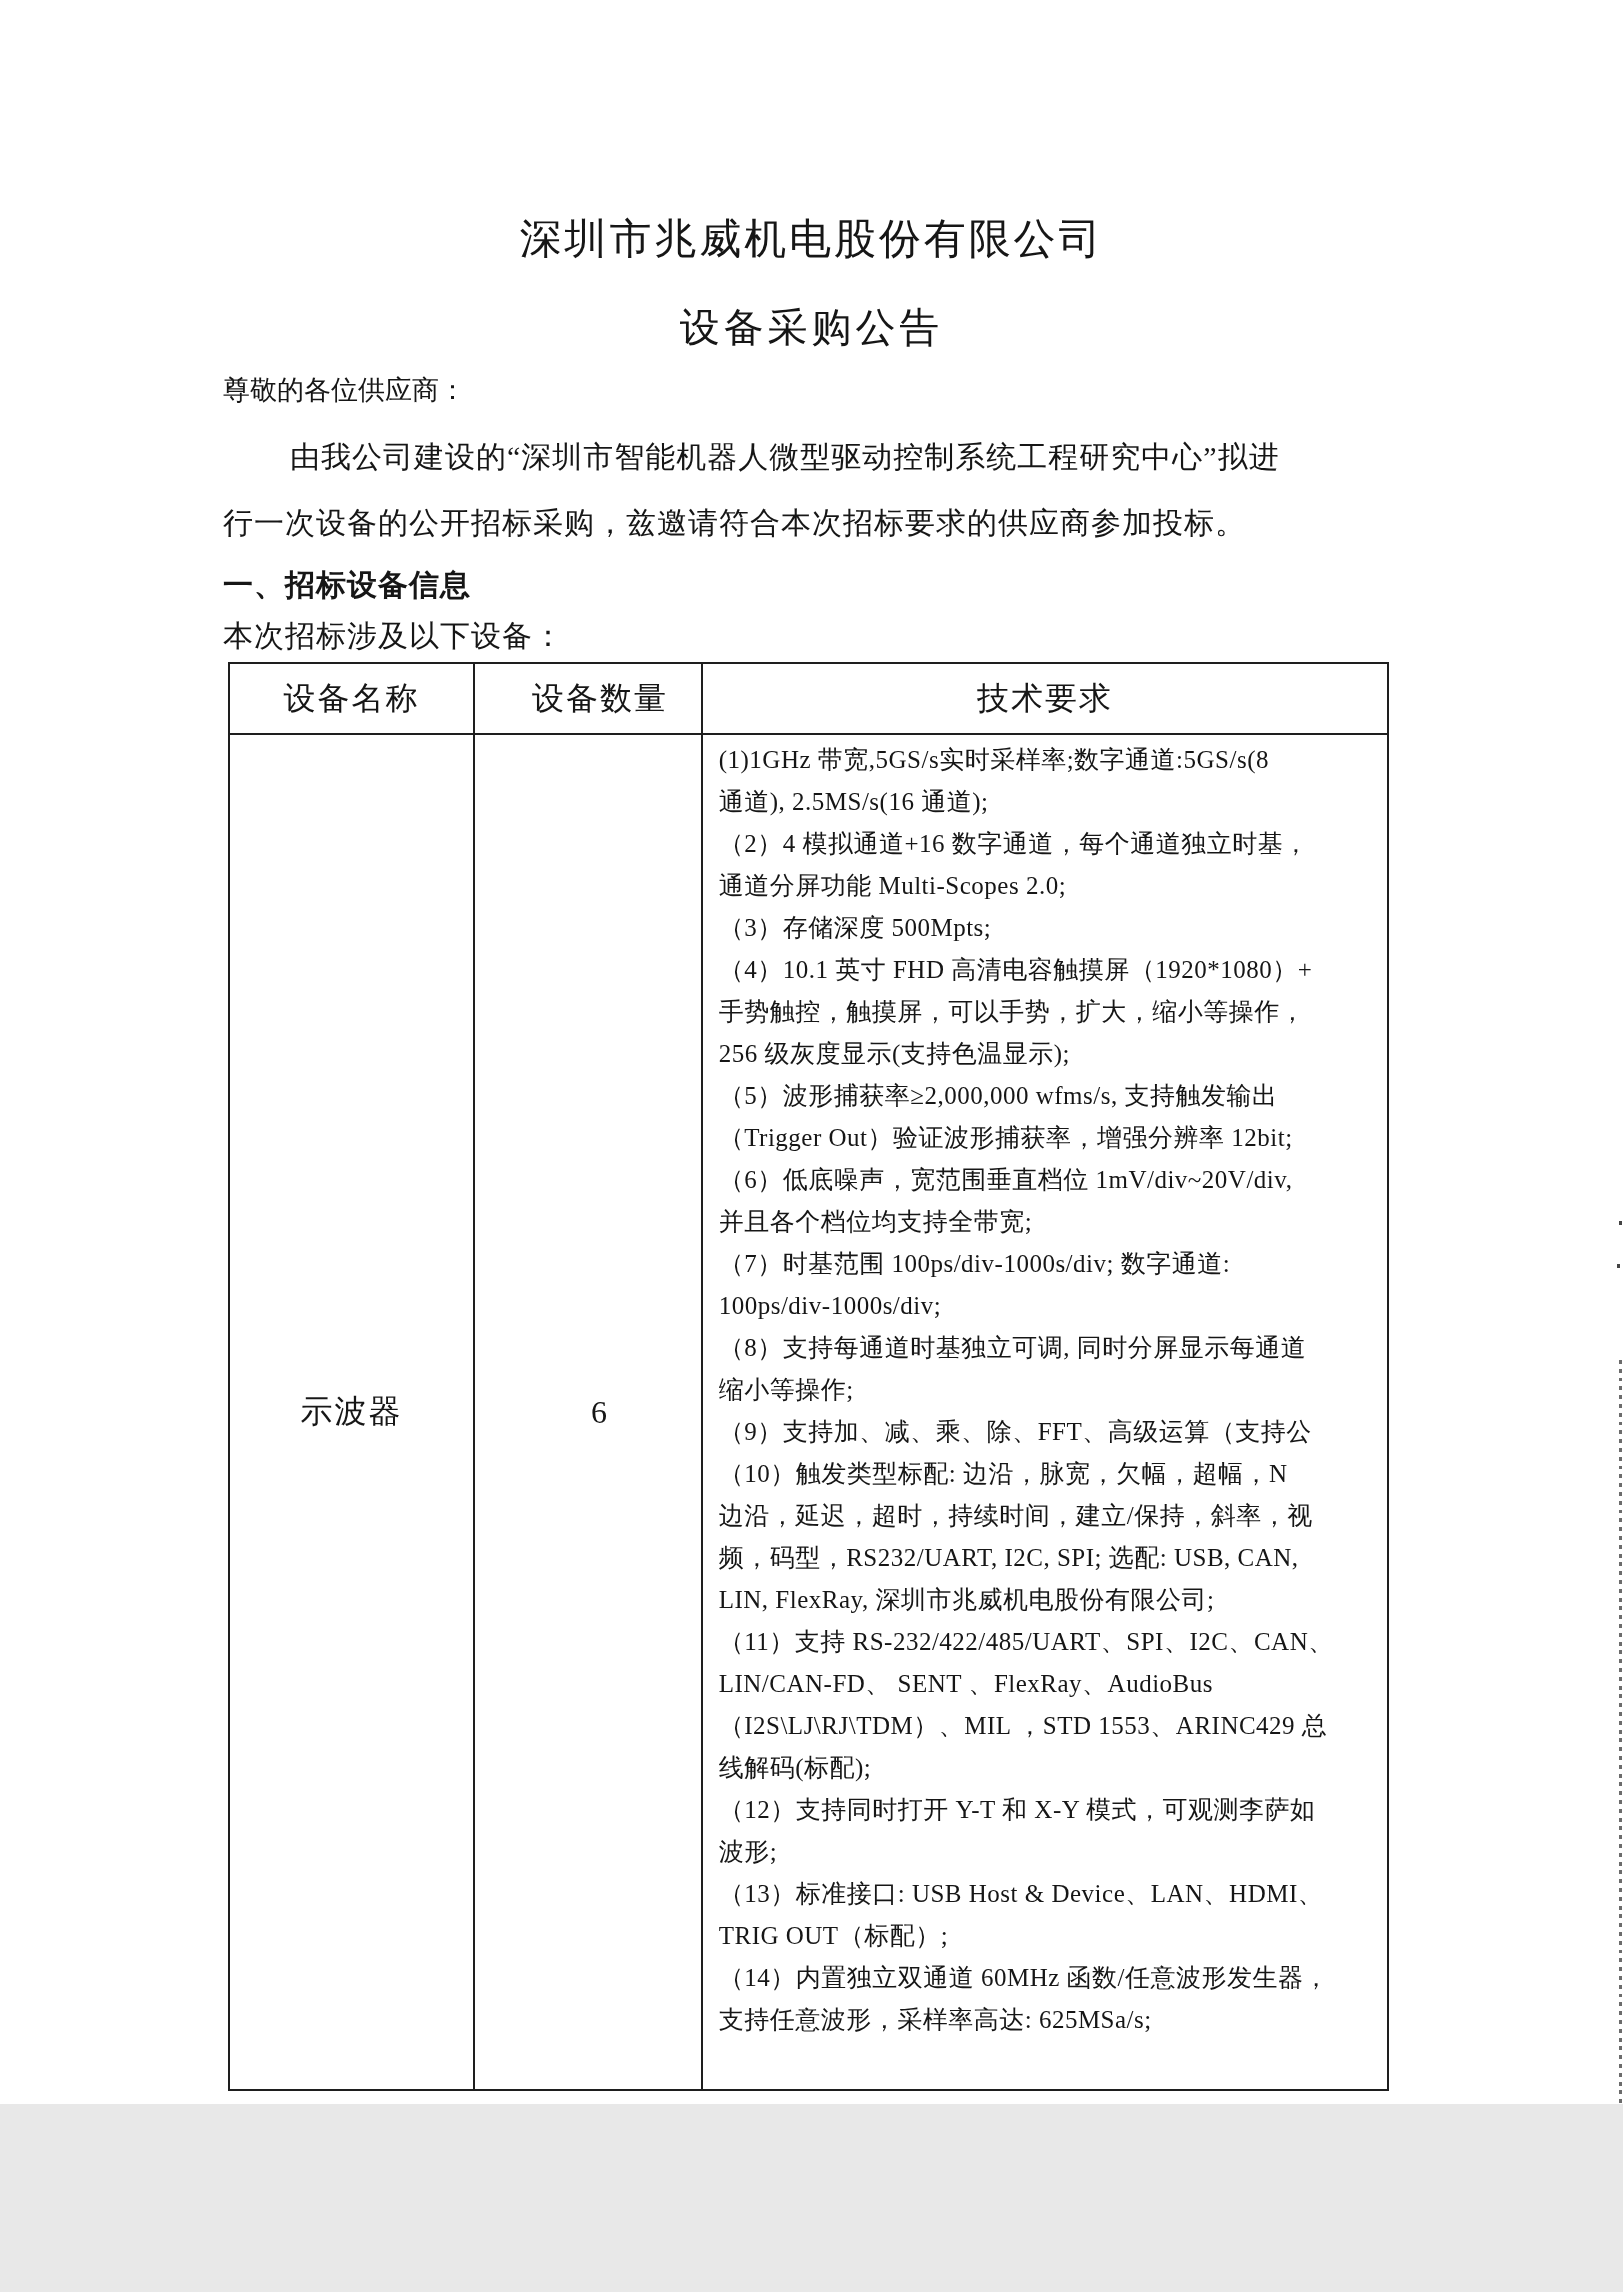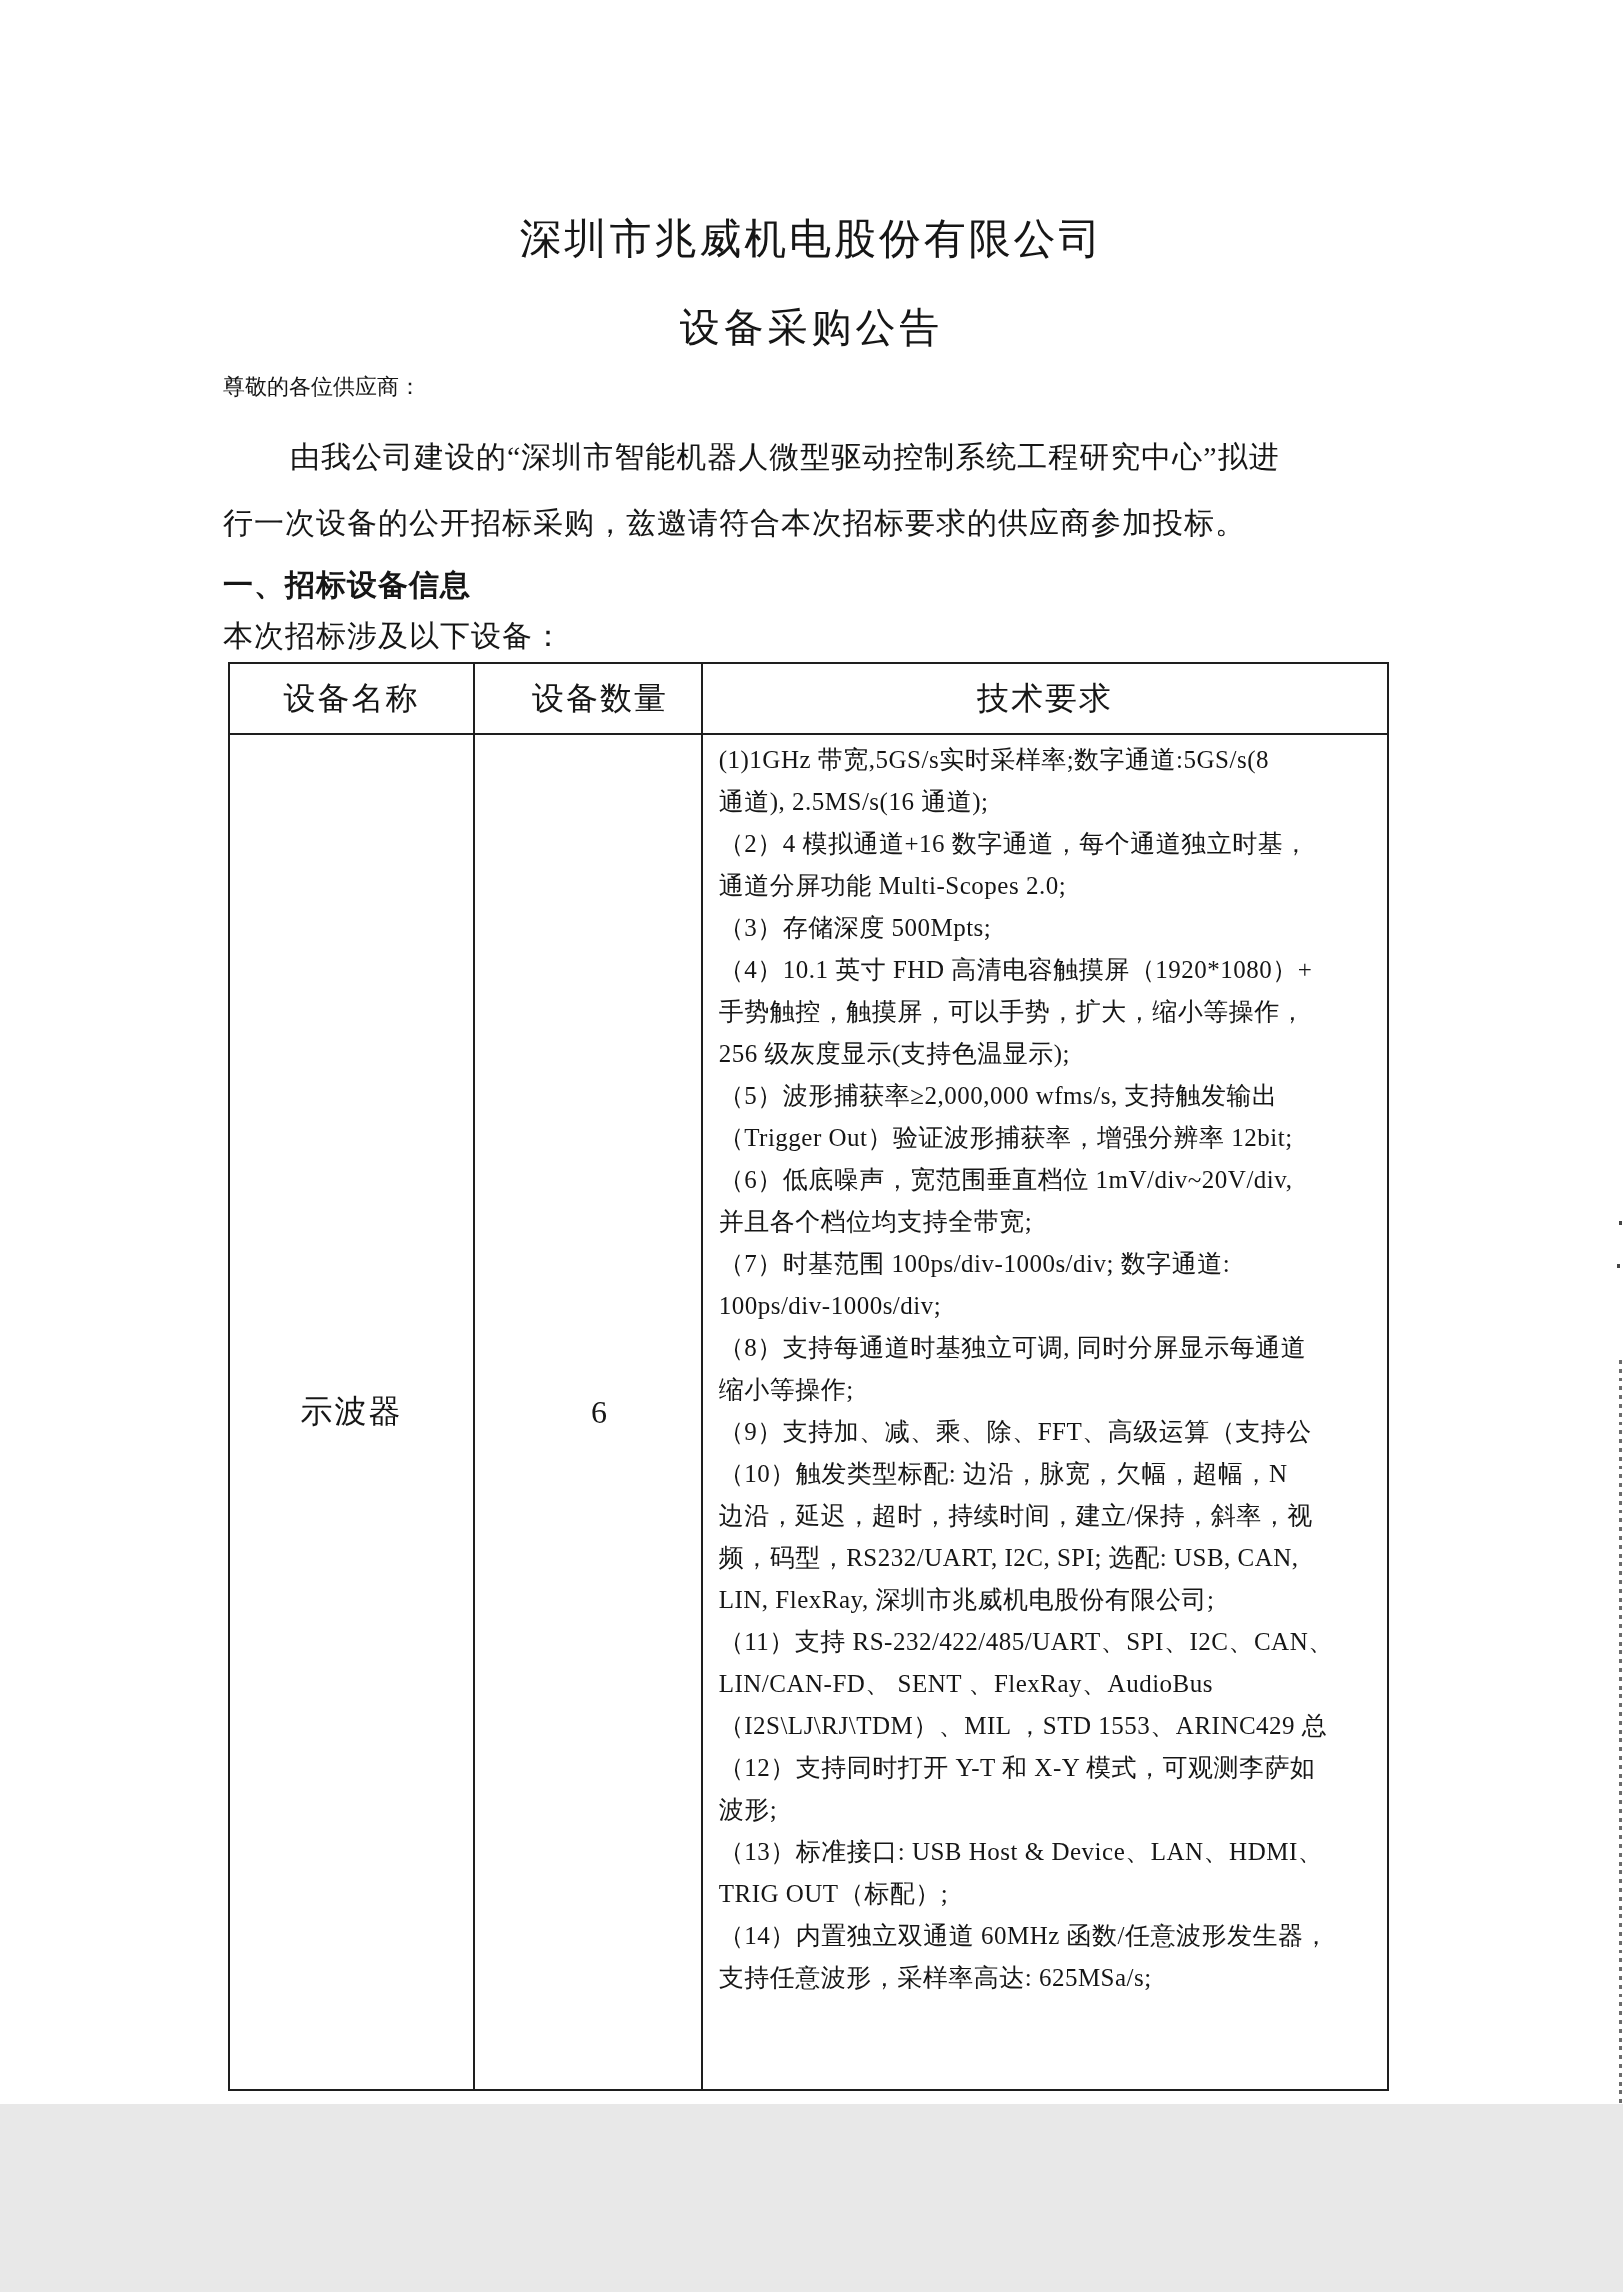--- a/index.html
+++ b/index.html
@@ -15,21 +15,21 @@
   .doc-title{
     position:absolute;top:211px;left:0;width:100%;
     text-align:center;font-size:42px;letter-spacing:2.9px;
     font-weight:normal;white-space:nowrap;
   }
   .doc-subtitle{
     position:absolute;top:300px;left:0;width:100%;
     text-align:center;font-size:40px;letter-spacing:3.9px;
     font-weight:normal;white-space:nowrap;
   }
-  .salutation{position:absolute;left:223px;top:372px;font-size:22px;}
+  .salutation{position:absolute;left:223px;top:372px;font-size:27px;}
   .para-line1{position:absolute;left:290px;top:437px;font-size:30px;letter-spacing:1px;white-space:nowrap;}
   .para-line2{position:absolute;left:223px;top:503px;font-size:30px;letter-spacing:1px;white-space:nowrap;}
   .section-heading{position:absolute;left:223px;top:565px;font-size:30px;font-weight:bold;letter-spacing:1px;}
   .table-intro{position:absolute;left:223px;top:616px;font-size:30px;letter-spacing:1px;}
 
   .spec-table{
     position:absolute;left:228px;top:662px;
     width:1161px;height:1429px;
     border:2.9px solid #1e1e1e;
     box-sizing:border-box;
@@ -105,20 +105,21 @@
             <div class="req-line">（8）支持每通道时基独立可调, 同时分屏显示每通道</div>
             <div class="req-line">缩小等操作;</div>
             <div class="req-line">（9）支持加、减、乘、除、FFT、高级运算（支持公</div>
             <div class="req-line">（10）触发类型标配: 边沿，脉宽，欠幅，超幅，N</div>
             <div class="req-line">边沿，延迟，超时，持续时间，建立/保持，斜率，视</div>
             <div class="req-line">频，码型，RS232/UART, I2C, SPI; 选配: USB, CAN,</div>
             <div class="req-line">LIN, FlexRay, 深圳市兆威机电股份有限公司;</div>
             <div class="req-line">（11）支持 RS-232/422/485/UART、SPI、I2C、CAN、</div>
             <div class="req-line">LIN/CAN-FD、 SENT 、FlexRay、AudioBus</div>
             <div class="req-line">（I2S\LJ\RJ\TDM）、MIL ，STD 1553、ARINC429 总</div>
+            <div class="req-line">线解码(标配);</div>
             <div class="req-line">（12）支持同时打开 Y-T 和 X-Y 模式，可观测李萨如</div>
             <div class="req-line">波形;</div>
             <div class="req-line">（13）标准接口: USB Host &amp; Device、LAN、HDMI、</div>
             <div class="req-line">TRIG OUT（标配）;</div>
             <div class="req-line">（14）内置独立双通道 60MHz 函数/任意波形发生器，</div>
             <div class="req-line">支持任意波形，采样率高达: 625MSa/s;</div>
           </div>
       </div>
     </div>
   </div>

